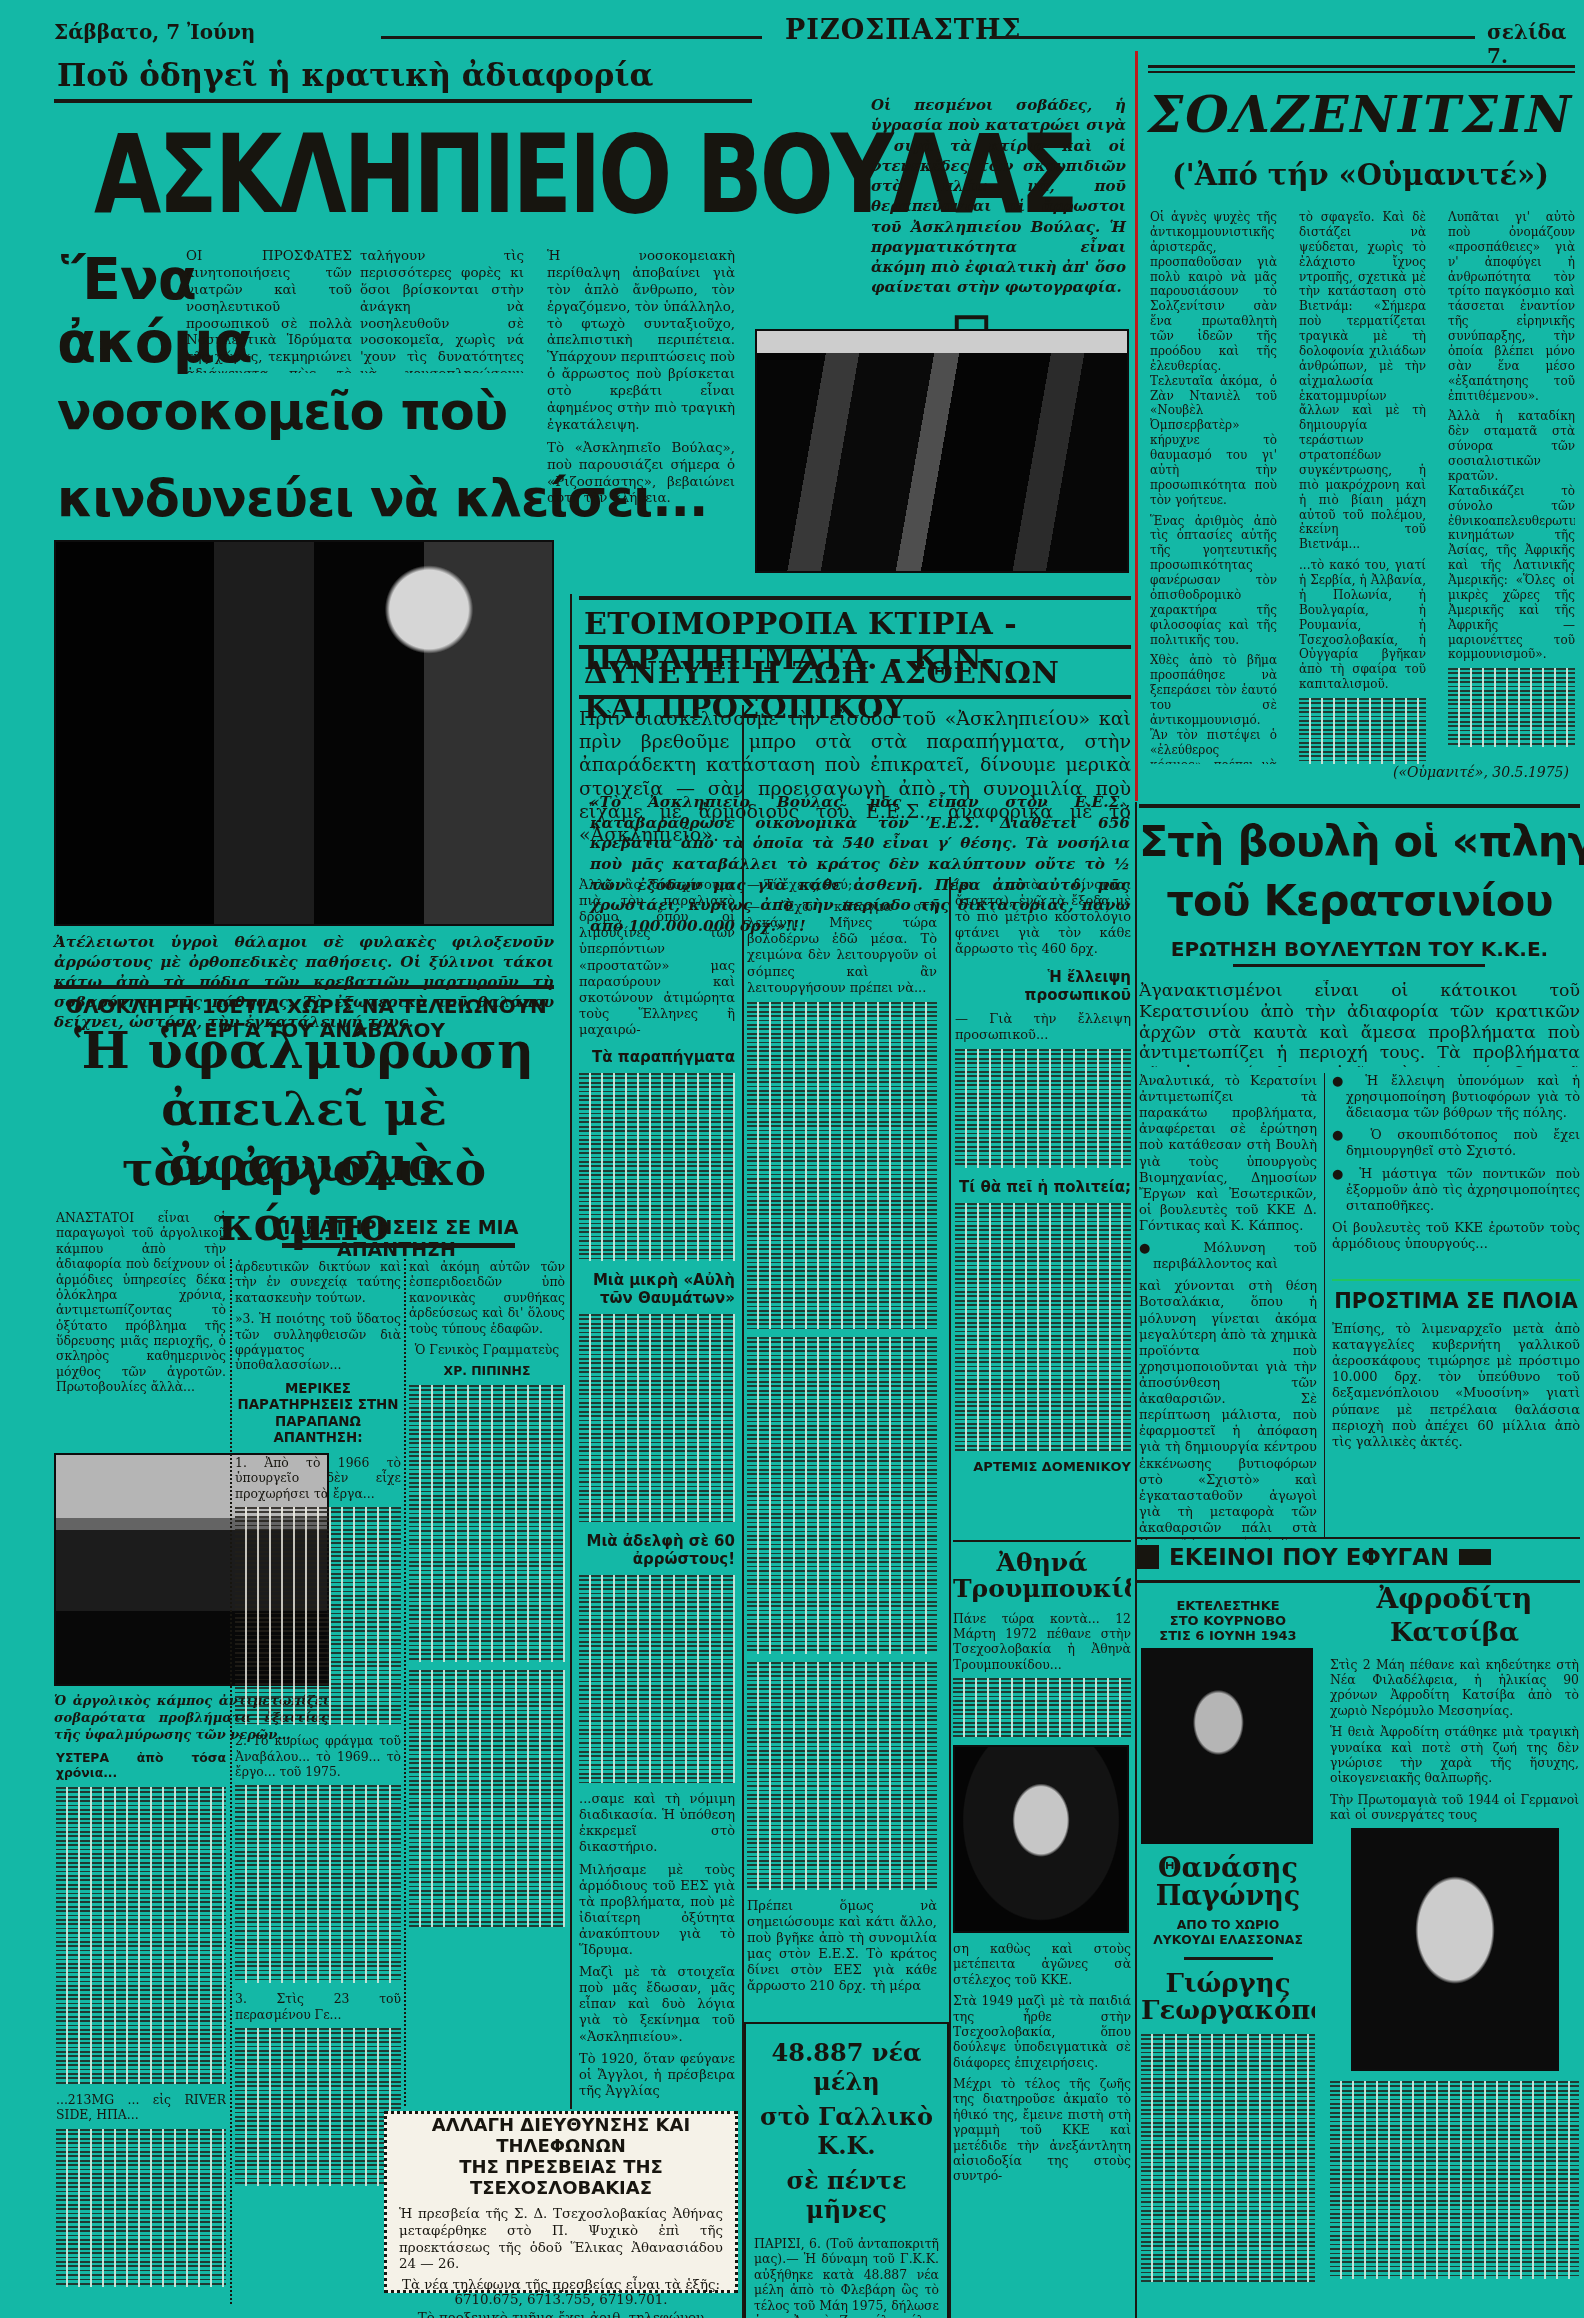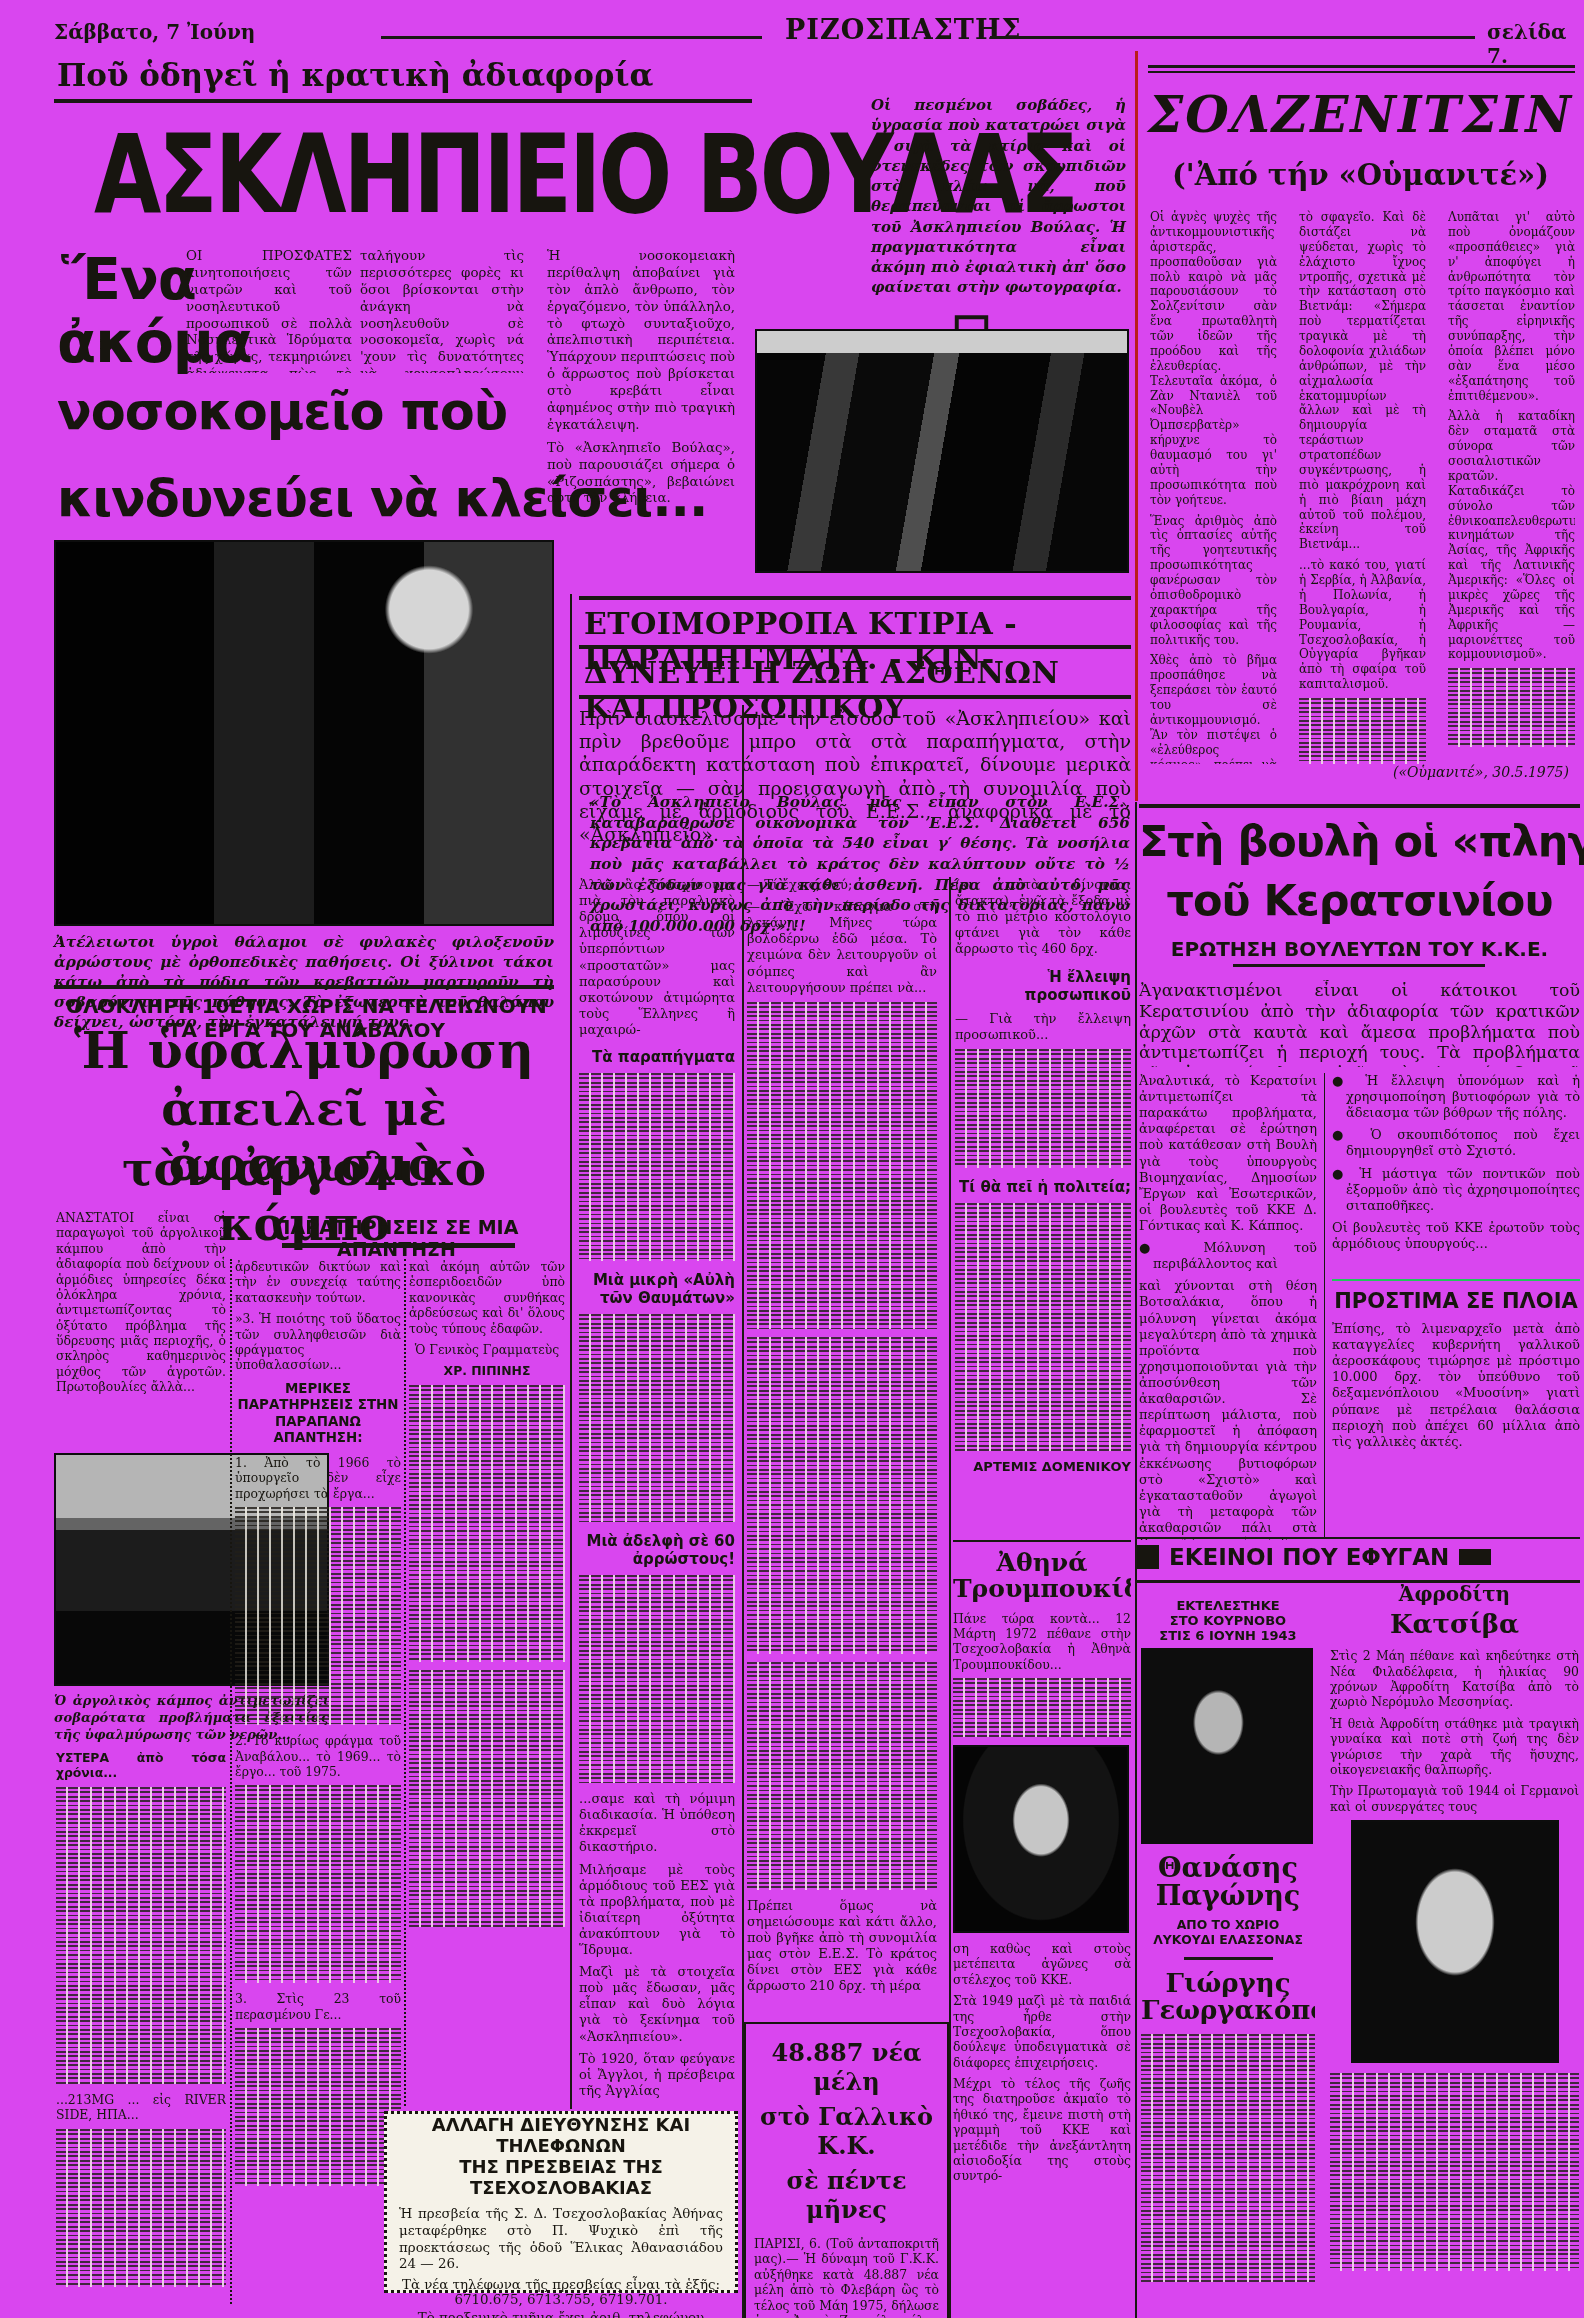--- a/index.html
+++ b/index.html
@@ -1,16 +1,16 @@
 <!DOCTYPE html>
 <html><head>
 <meta charset="utf-8">
 <style>
   html,body{margin:0;padding:0;background:#8a8578;}
-  .page{position:relative;width:1584px;height:2319px;background:#d946ef;margin:0 auto;
+  .page{position:relative;width:1584px;height:2319px;background:#14b8a6;margin:0 auto;
         font-family:"DejaVu Serif",serif;color:#17150f;overflow:hidden;}
   .abs{position:absolute;}
   .rule{background:#1a1813;}
   .vrule{background:#1a1813;width:2px;}
   .serifb{font-family:"DejaVu Serif",serif;font-weight:bold;}
   .sansb{font-family:"DejaVu Sans",sans-serif;font-weight:bold;}
   .just{text-align:justify;}
   .ctr{text-align:center;}
   .ital{font-style:italic;}
   .clip{overflow:hidden;}
@@ -257,21 +257,21 @@
     <div class="obit-name" style="font-size:27px;">Παγώνης</div>
     <div class="sansb ctr" style="font-size:12.4px;margin-top:6px;">ΑΠΟ ΤΟ ΧΩΡΙΟ</div>
     <div class="sansb ctr" style="font-size:12.4px;">ΛΥΚΟΥΔΙ ΕΛΑΣΣΟΝΑΣ</div>
     <div class="rule" style="width:89px;height:3px;margin:10px auto;"></div>
     <div class="obit-name" style="font-size:26px;">Γιώργης</div>
     <div class="obit-name" style="font-size:26px;">Γεωργακόπουλος</div>
     <div class="micro" style="height:248px;margin-top:10px;"></div>
   </div>
 
   <div class="abs clip" style="left:1330px;top:1584px;width:249px;height:735px;">
-    <div class="obit-name" style="font-size:20px;">Ἀφροδίτη</div>
+    <div class="obit-name" style="font-size:28px;">Ἀφροδίτη</div>
     <div class="obit-name" style="font-size:26px;margin-top:6px;">Κατσίβα</div>
     <div class="body-col" style="font-size:12.4px;margin-top:10px;">
       <p>Στὶς 2 Μάη πέθανε καὶ κηδεύτηκε στὴ Νέα Φιλαδέλφεια, ἡ ἡλικίας 90 χρόνων Ἀφροδίτη Κατσίβα ἀπὸ τὸ χωριὸ Νερόμυλο Μεσσηνίας.</p>
       <p>Ἡ θειὰ Ἀφροδίτη στάθηκε μιὰ τραγικὴ γυναίκα καὶ ποτὲ στὴ ζωή της δὲν γνώρισε τὴν χαρὰ τῆς ἥσυχης, οἰκογενειακῆς θαλπωρῆς.</p>
       <p>Τὴν Πρωτομαγιὰ τοῦ 1944 οἱ Γερμανοὶ καὶ οἱ συνεργάτες τους</p>
     </div>
     <div class="photo" style="width:208px;height:243px;margin:6px auto 0 auto;background:
         radial-gradient(ellipse at 50% 42%, #cfc8b6 0 25%, #121110 27%),
         linear-gradient(#23201b 0 100%);"></div>
     <div class="micro" style="height:198px;margin-top:10px;"></div>

